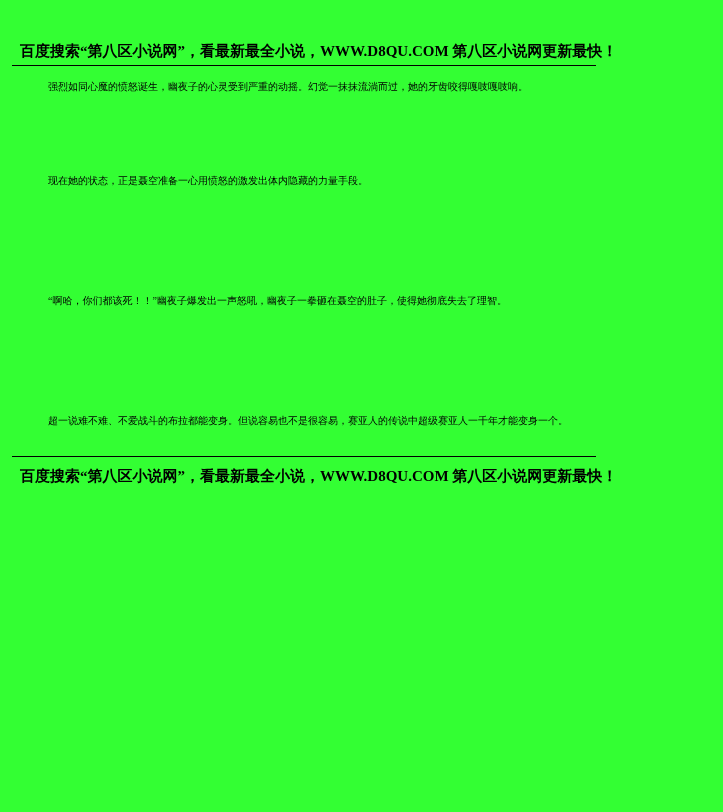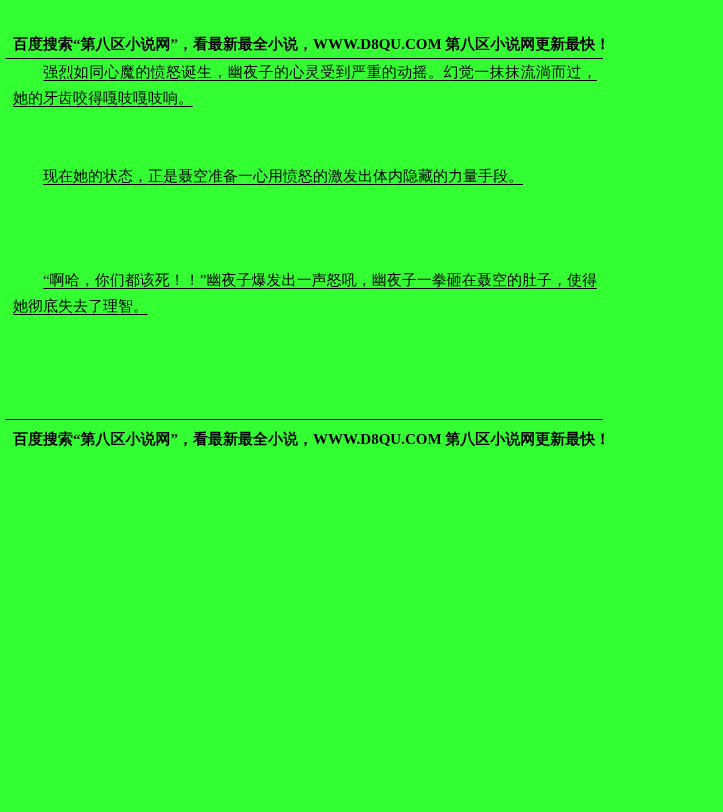--- a/index.html
+++ b/index.html
@@ -11,21 +11,21 @@
     height: 812px;
     background: #33ff33;
     font-family: "Liberation Serif", "DejaVu Serif", serif;
     color: #000000;
     overflow: hidden;
   }
   .page {
     width: 608px;
     height: 812px;
     box-sizing: border-box;
-    padding: 5px;
+    padding: 12px;
     position: relative;
   }
   .header-line,
   .footer-line {
     font-family: "Liberation Serif", "DejaVu Serif", serif;
     font-size: 15px;
     font-weight: bold;
     letter-spacing: 0px;
     white-space: nowrap;
     padding-left: 8px;
@@ -34,28 +34,27 @@
     padding-top: 30px;
     padding-bottom: 2px;
   }
   .footer-line {
     padding-top: 6px;
   }
   .body-text {
     padding: 0 6px 0 8px;
   }
   .para {
-    font-size: 15px;
+    font-size: 10px;
     line-height: 26px;
     text-align: justify;
     text-justify: inter-ideograph;
     text-indent: 2em;
-    margin: 0;
+    margin: 8px;
     padding: 0;
-    text-decoration: underline;
     text-decoration-thickness: 1px;
     text-underline-offset: 3px;
   }
   .para-gap {
     height: 26px;
   }
   .rule {
     border: none;
     border-top: 1px solid #000000;
     margin: 0;
@@ -81,18 +80,19 @@
     <div class="para-gap"></div>
     <div class="para-gap"></div>
     <p class="para">现在她的状态，正是聂空准备一心用愤怒的激发出体内隐藏的力量手段。</p>
     <div class="para-gap"></div>
     <div class="para-gap"></div>
     <div class="para-gap"></div>
     <p class="para">“啊哈，你们都该死！！”幽夜子爆发出一声怒吼，幽夜子一拳砸在聂空的肚子，使得她彻底失去了理智。</p>
     <div class="para-gap"></div>
     <div class="para-gap"></div>
     <div class="para-gap"></div>
+    <p class="para">超一说难不难、不爱战斗的布拉都能变身。但说容易也不是很容易，赛亚人的传说中超级赛亚人一千年才能变身一个。</p>
   </div>
 
   <hr class="rule ftr-rule" style="margin-top:22px;">
   <div class="footer-line">百度搜索“第八区小说网”，看最新最全小说，WWW.D8QU.COM  第八区小说网更新最快！</div>
 
 </div>
 
 </body></html>

